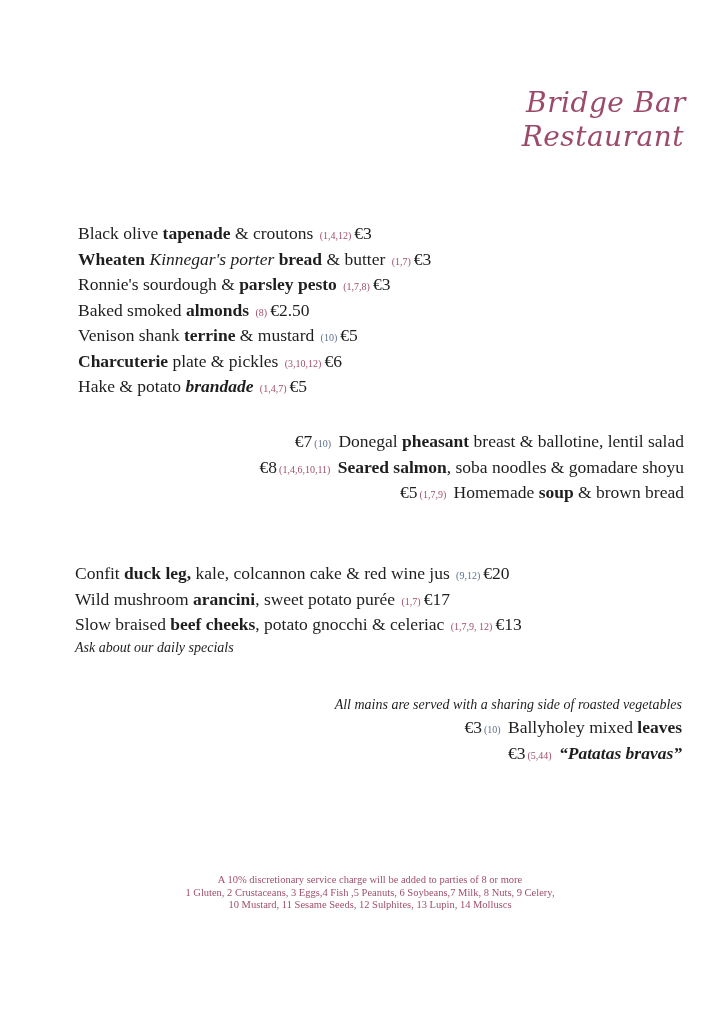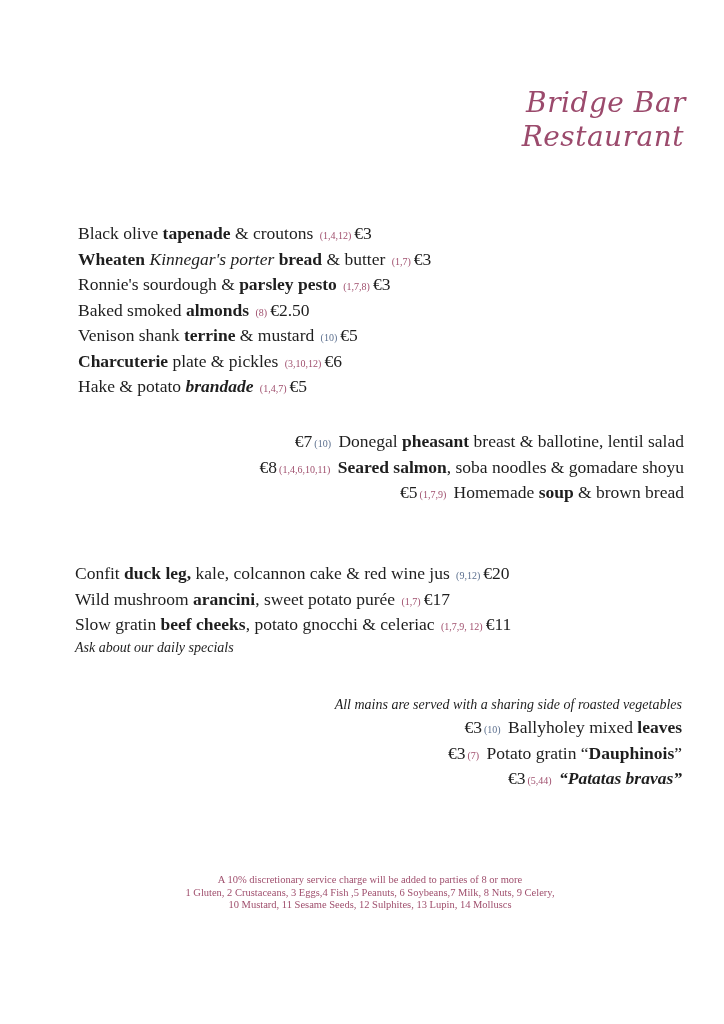--- a/index.html
+++ b/index.html
@@ -86,35 +86,31 @@
   <div class="section mains">
     <div class="line">
       <span>Confit </span><span class="b">duck leg,</span><span> kale, colcannon cake &amp; red wine jus</span>
       <span class="al blue">(9,12)</span><span>€20</span>
     </div>
     <div class="line">
       <span>Wild mushroom </span><span class="b">arancini</span><span>, sweet potato purée</span>
       <span class="al">(1,7)</span><span>€17</span>
     </div>
     <div class="line">
-      <span>Slow gratin </span><span class="b">beef cheeks</span><span>, potato gnocchi &amp; celeriac</span>
-      <span class="al">(1,7,9, 12)</span><span>€11</span>
+      <span>Slow braised </span><span class="b">beef cheeks</span><span>, potato gnocchi &amp; celeriac</span>
+      <span class="al">(1,7,9, 12)</span><span>€13</span>
     </div>
     <div class="note">Ask about our daily specials</div>
   </div>
 
   <div class="section sides">
     <div class="note">All mains are served with a sharing side of roasted vegetables</div>
     <div class="line">
       <span>€3</span><span class="al blue">(10)</span>
       <span>Ballyholey mixed </span><span class="b">leaves</span>
-    </div>
-    <div class="line">
-      <span>€3</span><span class="al">(7)</span>
-      <span>Potato gratin “</span><span class="b">Dauphinois</span><span>”</span>
     </div>
     <div class="line">
       <span>€3</span><span class="al">(5,44)</span>
       <span class="bi">“Patatas bravas”</span>
     </div>
   </div>
 
   <div class="footer">
     <div>A 10% discretionary service charge will be added to parties of 8 or more</div>
     <div>1 Gluten, 2 Crustaceans, 3 Eggs,4 Fish ,5 Peanuts, 6 Soybeans,7 Milk, 8 Nuts, 9 Celery,</div>

